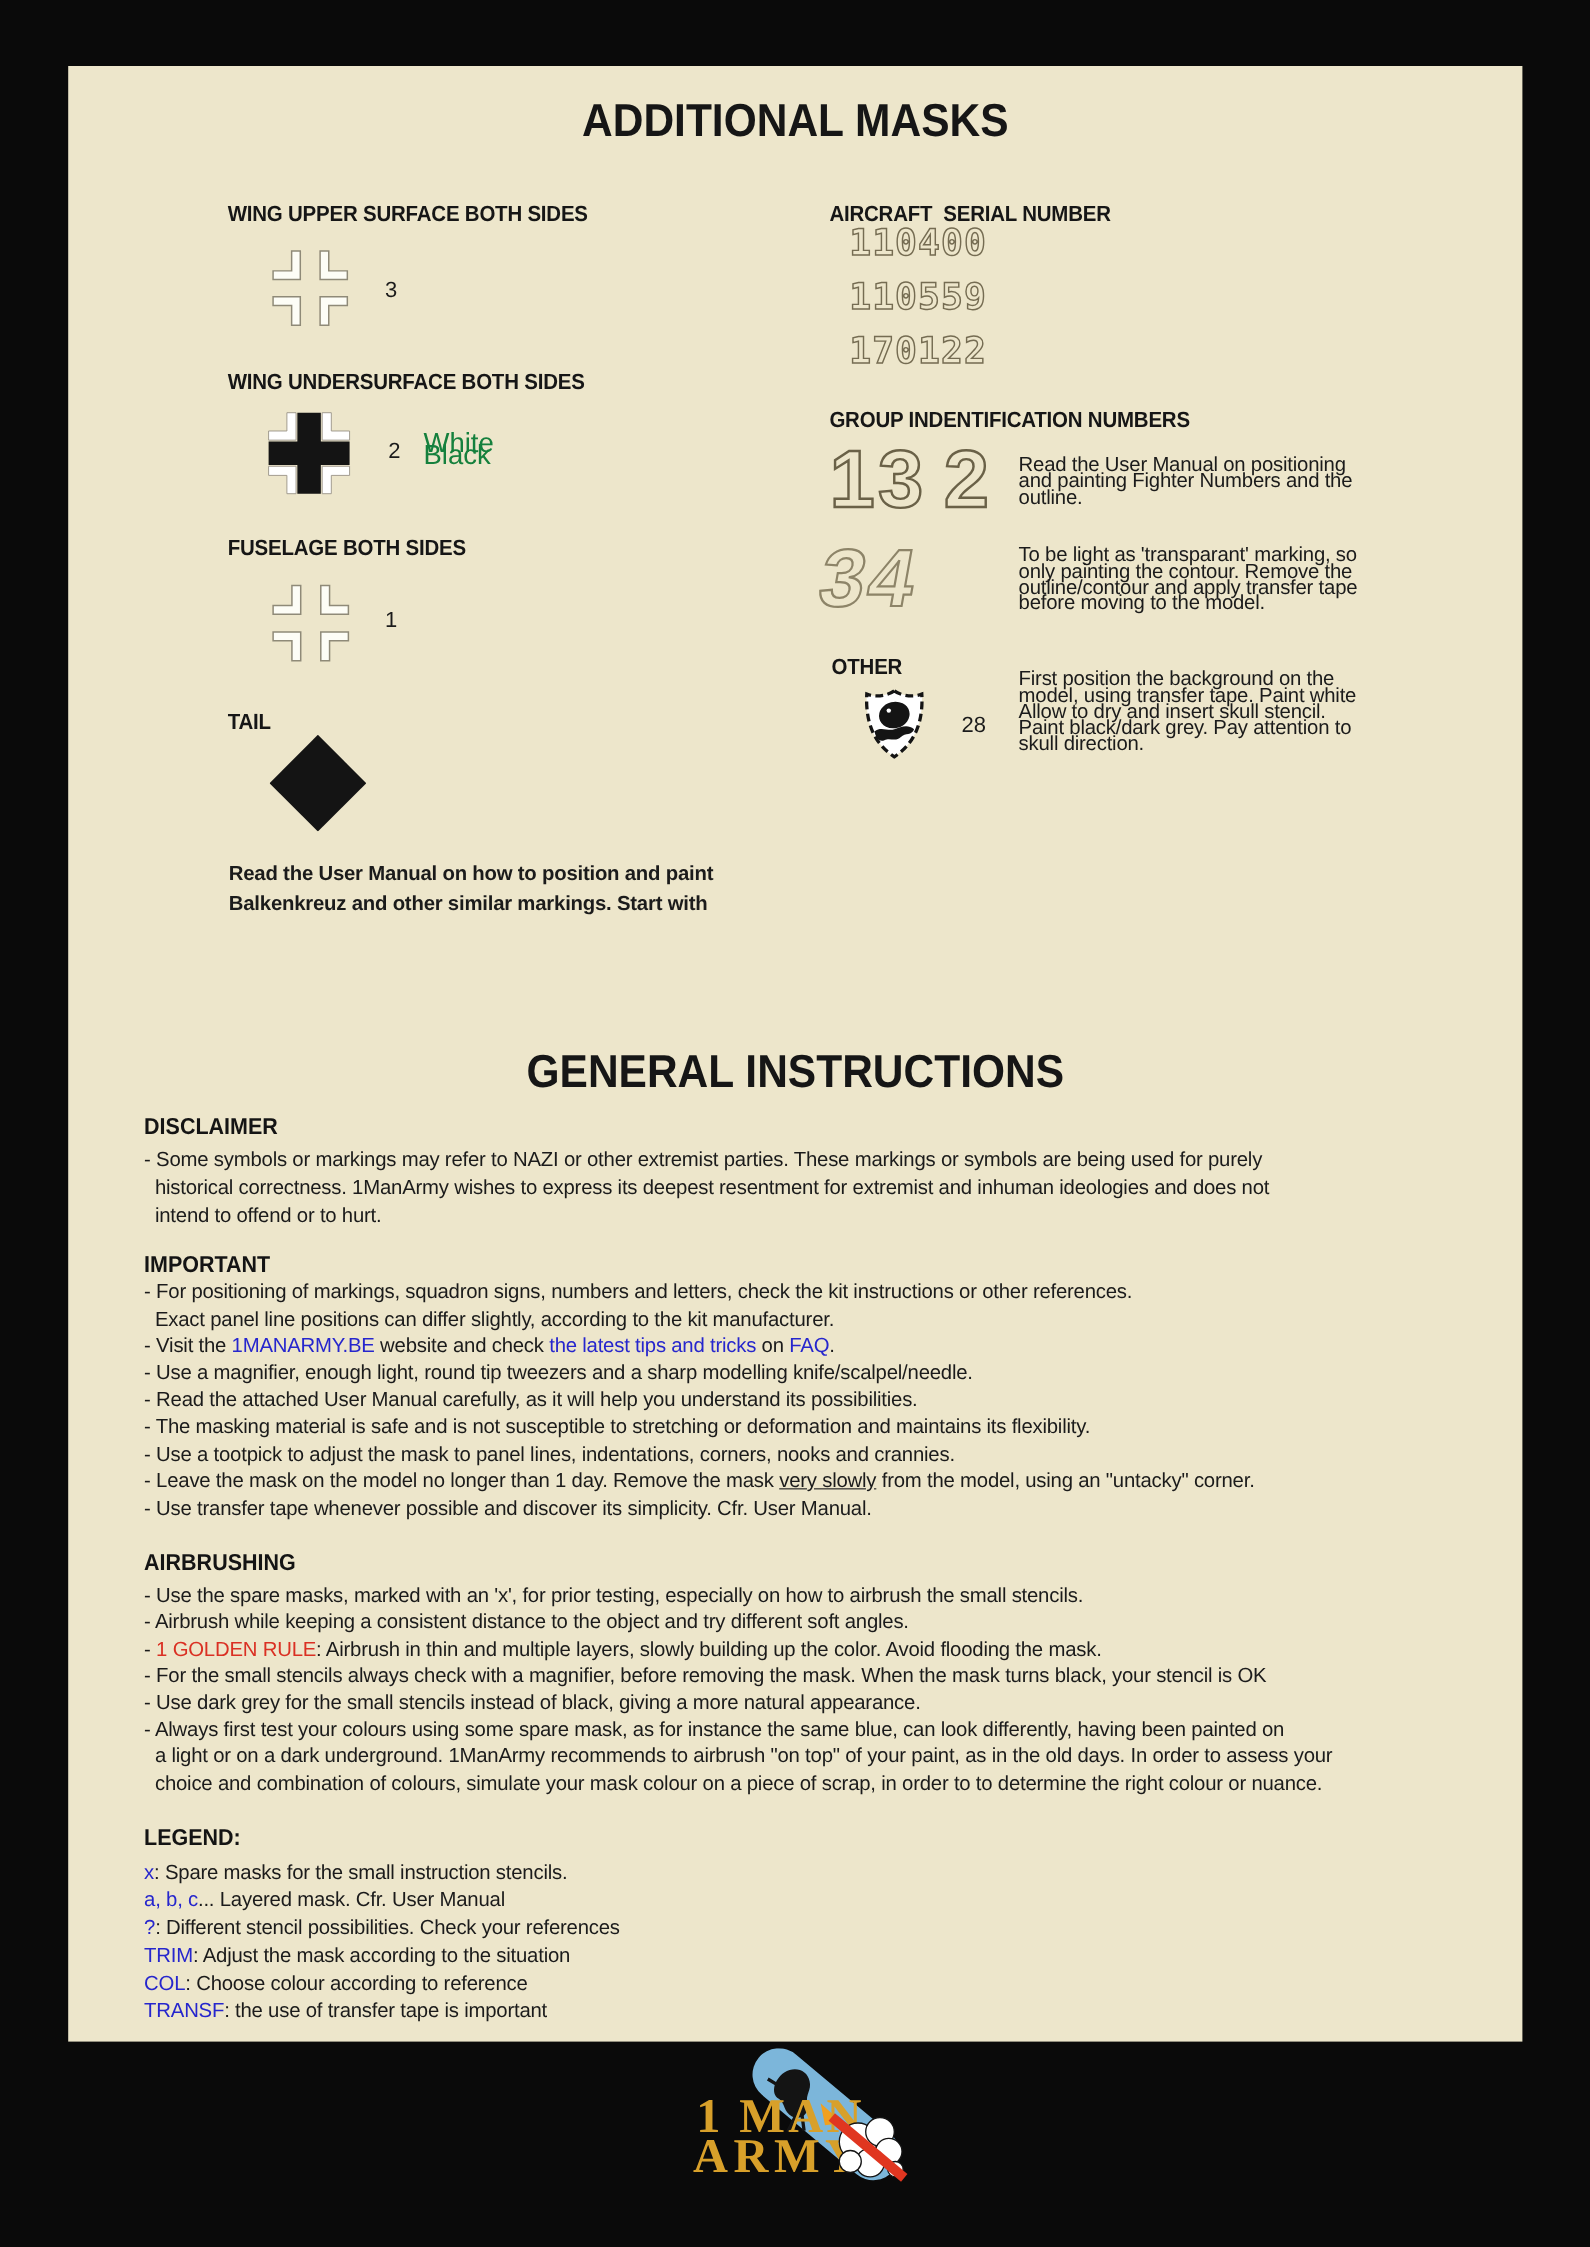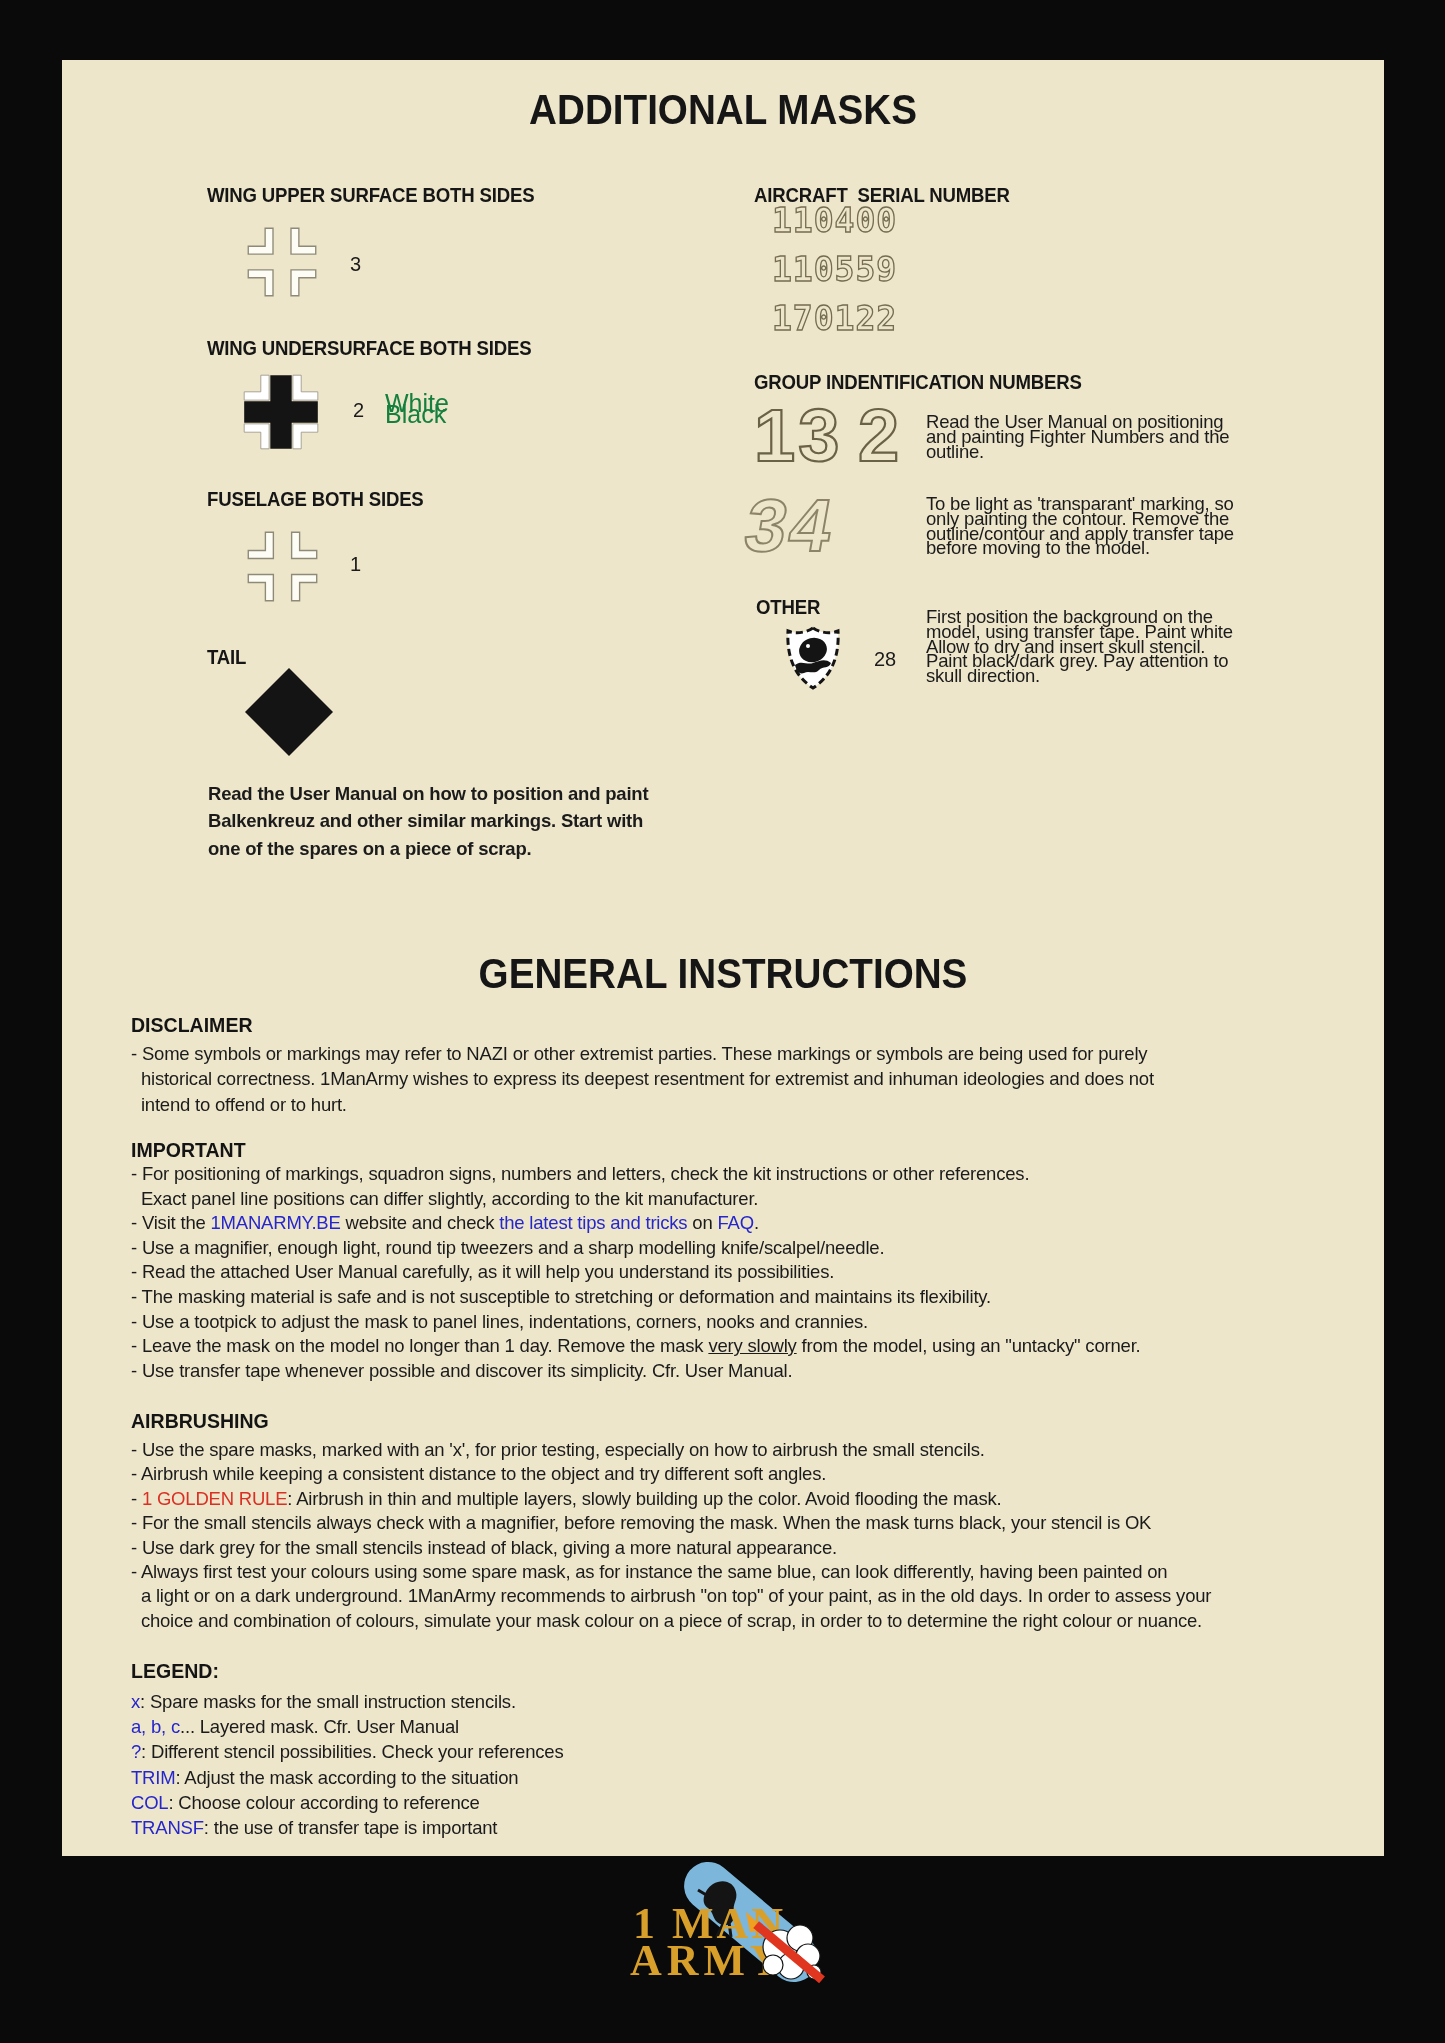--- a/index.html
+++ b/index.html
@@ -98,21 +98,21 @@
     <path d="M40,2 H47 V18 H62 V25 H40 Z" fill="#fdfdf6" stroke="#8f8a78" stroke-width="1.2"></path>
     <path d="M2,39 H24 V62 H17 V46 H2 Z" fill="#fdfdf6" stroke="#8f8a78" stroke-width="1.2"></path>
     <path d="M40,39 H62 V46 H47 V62 H40 Z" fill="#fdfdf6" stroke="#8f8a78" stroke-width="1.2"></path>
   </svg>
 </div>
 <div class="count-num" style="left:350px;top:553px;">1</div>
 
 <div class="h-mask" style="left:207px;top:646px;">TAIL</div>
 <div class="diamond" style="left:245px;top:668px;width:88px;height:88px;"></div>
 
-<div class="pos-note tlines" style="left:208px;top:780px;"><div class="tline"><span>Read the User Manual on how to position and paint</span></div><div class="tline"><span>Balkenkreuz and other similar markings. Start with</span></div><div class="tline"><span>one of the spares on a piece of scrap.</span></div></div>
+<div class="pos-note tlines" style="left:208px;top:780px;"><div class="tline"><span>Read the User Manual on how to position and paint</span></div><div class="tline"><span>Balkenkreuz and other similar markings. Start with</span></div></div>
 
 <div class="h-mask" style="left:754px;top:184px;">AIRCRAFT  SERIAL NUMBER</div>
 <div class="stencil-row" style="left:772px;top:204px;">110400</div>
 <div class="stencil-row" style="left:772px;top:253px;">110559</div>
 <div class="stencil-row" style="left:772px;top:302px;">170122</div>
 
 <div class="h-mask" style="left:754px;top:371px;">GROUP INDENTIFICATION NUMBERS</div>
 <div class="big-num" style="left:754px;top:406px;">13</div>
 <div class="big-num" style="left:858px;top:406px;">2</div>
 <div class="note tlines" style="left:926px;top:415px;"><div class="tline"><span>Read the User Manual on positioning</span></div><div class="tline"><span>and painting Fighter Numbers and the</span></div><div class="tline"><span>outline.</span></div></div>

